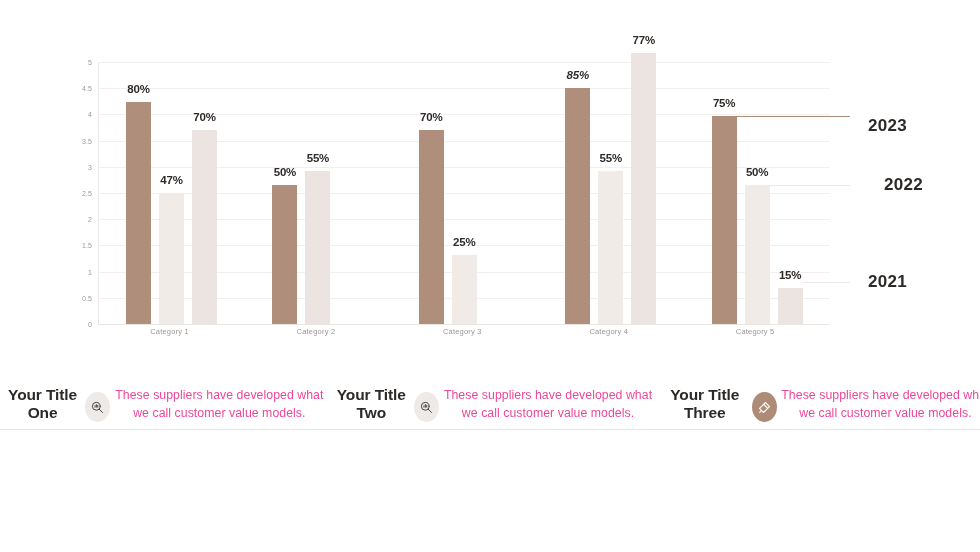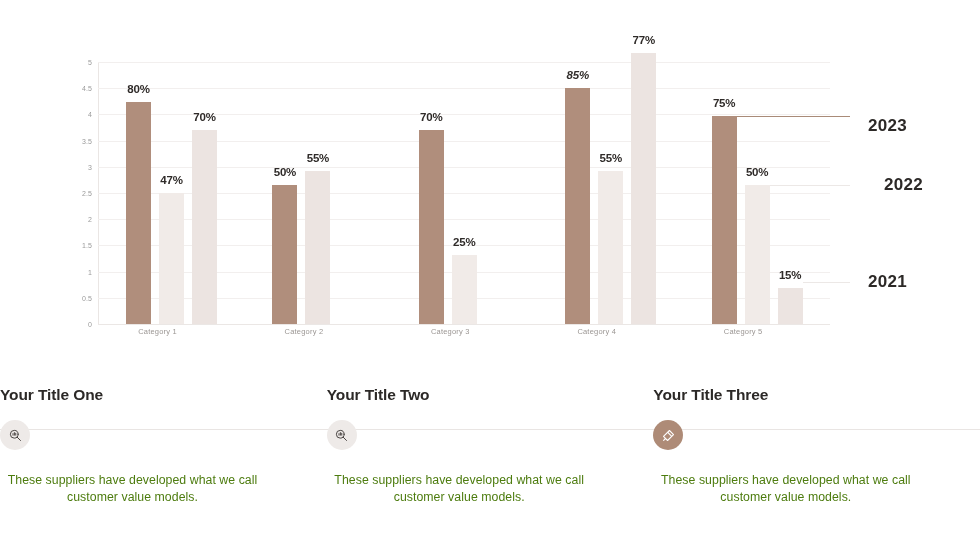--- a/index.html
+++ b/index.html
@@ -116,21 +116,21 @@
     top: -19px;
     font-size: 11.5px;
     font-weight: bold;
     color: #2f2b29;
     white-space: nowrap;
     letter-spacing: -0.2px;
   }
 
   #x-axis-labels {
     position: absolute;
-    left: 84px;
+    left: 96px;
     top: 327px;
     width: 732px;
     display: flex;
     align-items: center;
   }
   .xtick {
     flex: 1 1 0;
     text-align: left;
     padding-left: 28px;
     font-size: 7.5px;
@@ -175,22 +175,22 @@
     position: absolute;
     left: 0;
     top: 0;
     width: 980px;
     display: flex;
   }
 
   .col {
     flex: 1 1 0;
     display: flex;
-    flex-direction: column;
-    align-items: flex-start;
+    flex-direction: row;
+    align-items: flex-end;
     position: relative;
   }
 
   .col-title {
     font-size: 15.5px;
     font-weight: bold;
     color: #2c2927;
     letter-spacing: -0.1px;
     margin-top: 26px;
     text-align: center;
@@ -208,21 +208,21 @@
     z-index: 2;
   }
   .icon-badge svg { display: block; }
 
   .col-body {
     margin-top: 22px;
     width: 265px;
     text-align: center;
     font-size: 12.3px;
     line-height: 1.42;
-    color: #4d7c0f;
+    color: #ec4899;
     letter-spacing: 0.05px;
   }
 </style>
 </head>
 <body>
 
 <div id="slide">
 
   <div id="chart-area">
 

